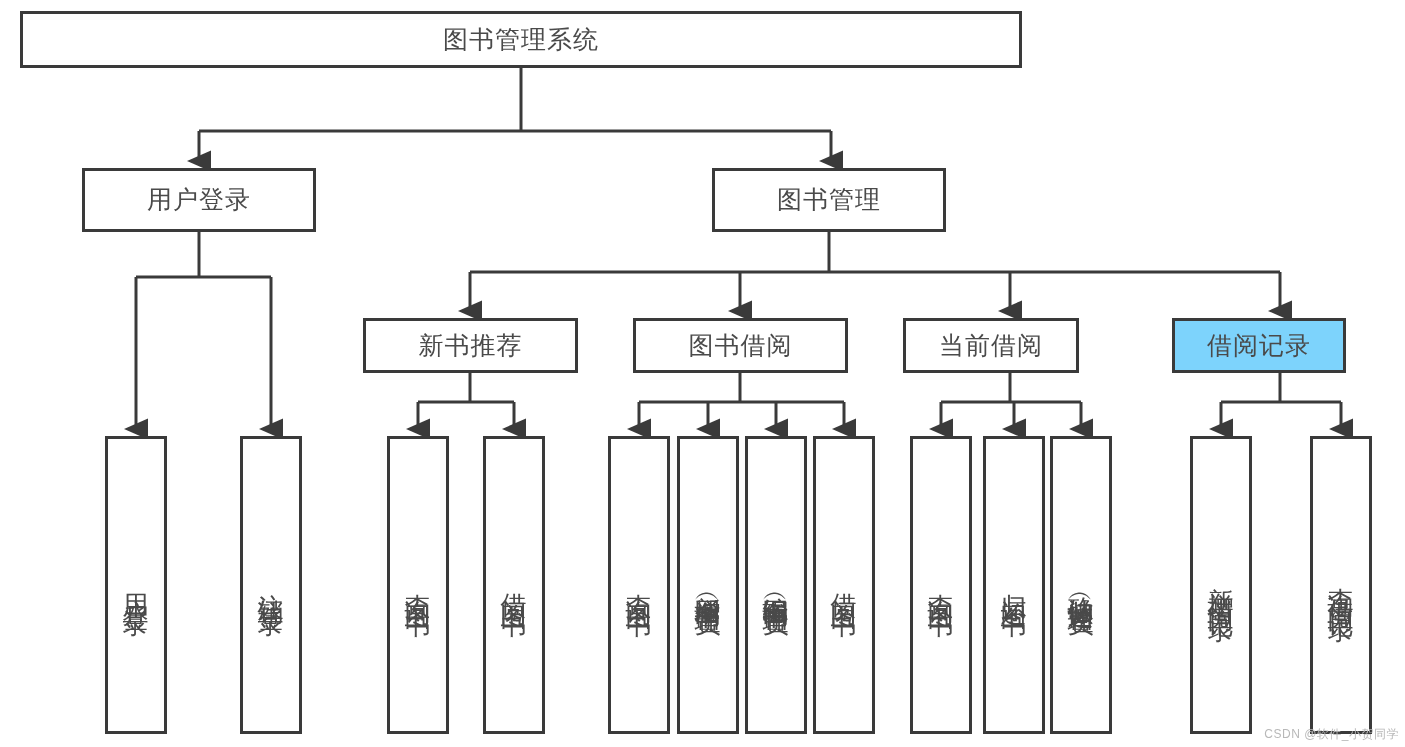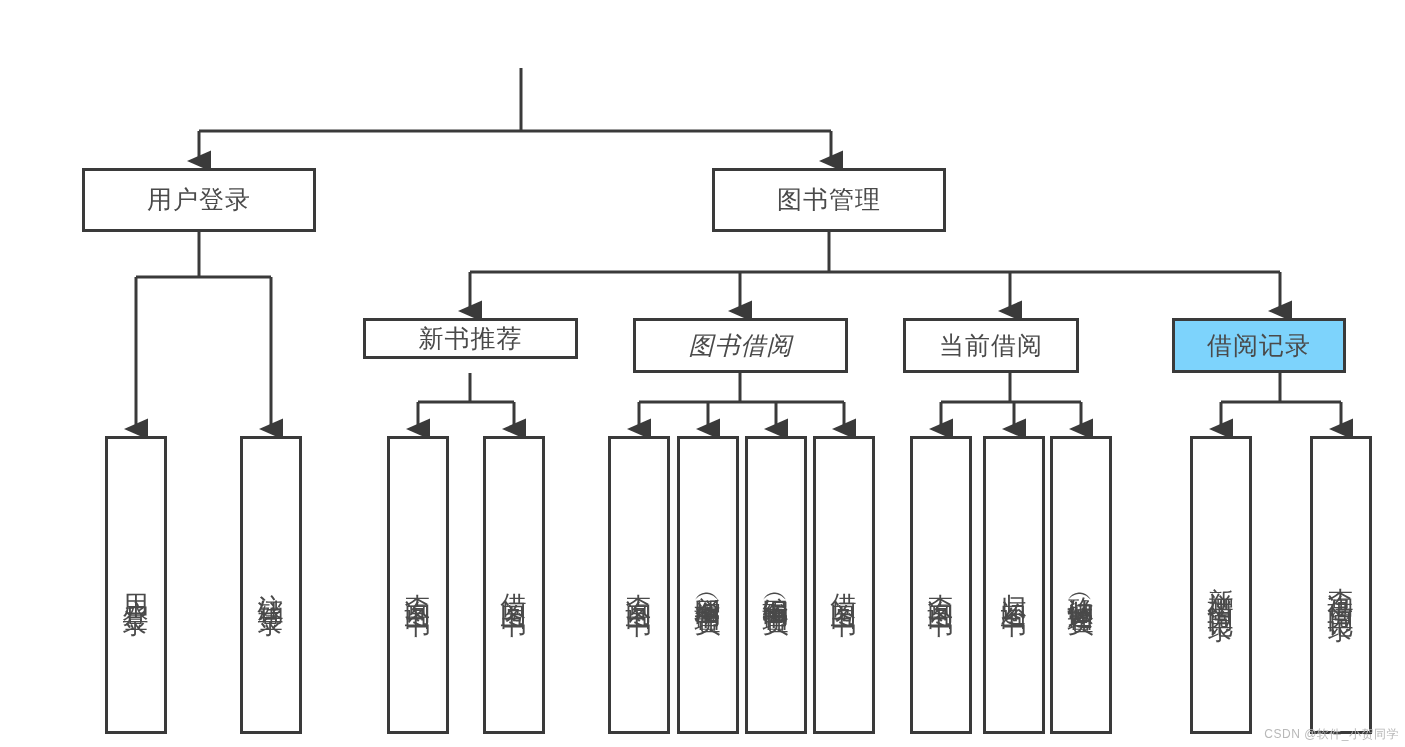--- a/index.html
+++ b/index.html
@@ -115,33 +115,36 @@
       <path d="M1014,402 L1014,428" marker-end="url(#arrow)"></path>
       <path d="M1081,402 L1081,428" marker-end="url(#arrow)"></path>
 
       <path d="M1280,373 L1280,402"></path>
       <path d="M1221,402 L1341,402"></path>
       <path d="M1221,402 L1221,428" marker-end="url(#arrow)"></path>
       <path d="M1341,402 L1341,428" marker-end="url(#arrow)"></path>
     </g>
   </svg>
 
+  <div class="node node-h" id="node-root" style="left: 20px; top: 11px; width: 1002px; height: 57px; border-color: rgb(58, 58, 58); background: rgb(255, 255, 255);">
+    <span class="label" style="color: rgb(74, 74, 74);">图书管理系统</span>
+  </div>
 
   <div class="node node-h" style="left: 82px; top: 168px; width: 234px; height: 64px; border-color: rgb(58, 58, 58); background: rgb(255, 255, 255);">
     <span class="label" style="color: rgb(74, 74, 74);">用户登录</span>
   </div>
   <div class="node node-h" style="left: 712px; top: 168px; width: 234px; height: 64px; border-color: rgb(58, 58, 58); background: rgb(255, 255, 255); text-align: right;">
     <span class="label" style="color: rgb(74, 74, 74);">图书管理</span>
   </div>
 
-  <div class="node node-h" style="left: 363px; top: 318px; width: 215px; height: 41px; border-color: rgb(58, 58, 58); background: rgb(255, 255, 255);">
+  <div class="node node-h" style="left: 363px; top: 318px; width: 215px; height: 55px; border-color: rgb(58, 58, 58); background: rgb(255, 255, 255);">
     <span class="label" style="color: rgb(74, 74, 74);">新书推荐</span>
   </div>
   <div class="node node-h" style="left: 633px; top: 318px; width: 215px; height: 55px; border-color: rgb(58, 58, 58); background: rgb(255, 255, 255);">
-    <span class="label" style="color: rgb(74, 74, 74); font-style: italic;">图书借阅</span>
+    <span class="label" style="color: rgb(74, 74, 74);">图书借阅</span>
   </div>
   <div class="node node-h" style="left: 903px; top: 318px; width: 176px; height: 55px; border-color: rgb(58, 58, 58); background: rgb(255, 255, 255);">
     <span class="label" style="color: rgb(74, 74, 74);">当前借阅</span>
   </div>
   <div class="node node-h" style="left: 1172px; top: 318px; width: 174px; height: 55px; border-color: rgb(58, 58, 58); background: #7dd3fc;">
     <span class="label" style="color: rgb(74, 74, 74);">借阅记录</span>
   </div>
 
   <div class="node node-v" style="left: 105px; top: 436px; width: 62px; height: 298px; border-color: rgb(58, 58, 58); background: rgb(255, 255, 255);">
     <span class="label" style="color: rgb(74, 74, 74);">用户登录</span>

